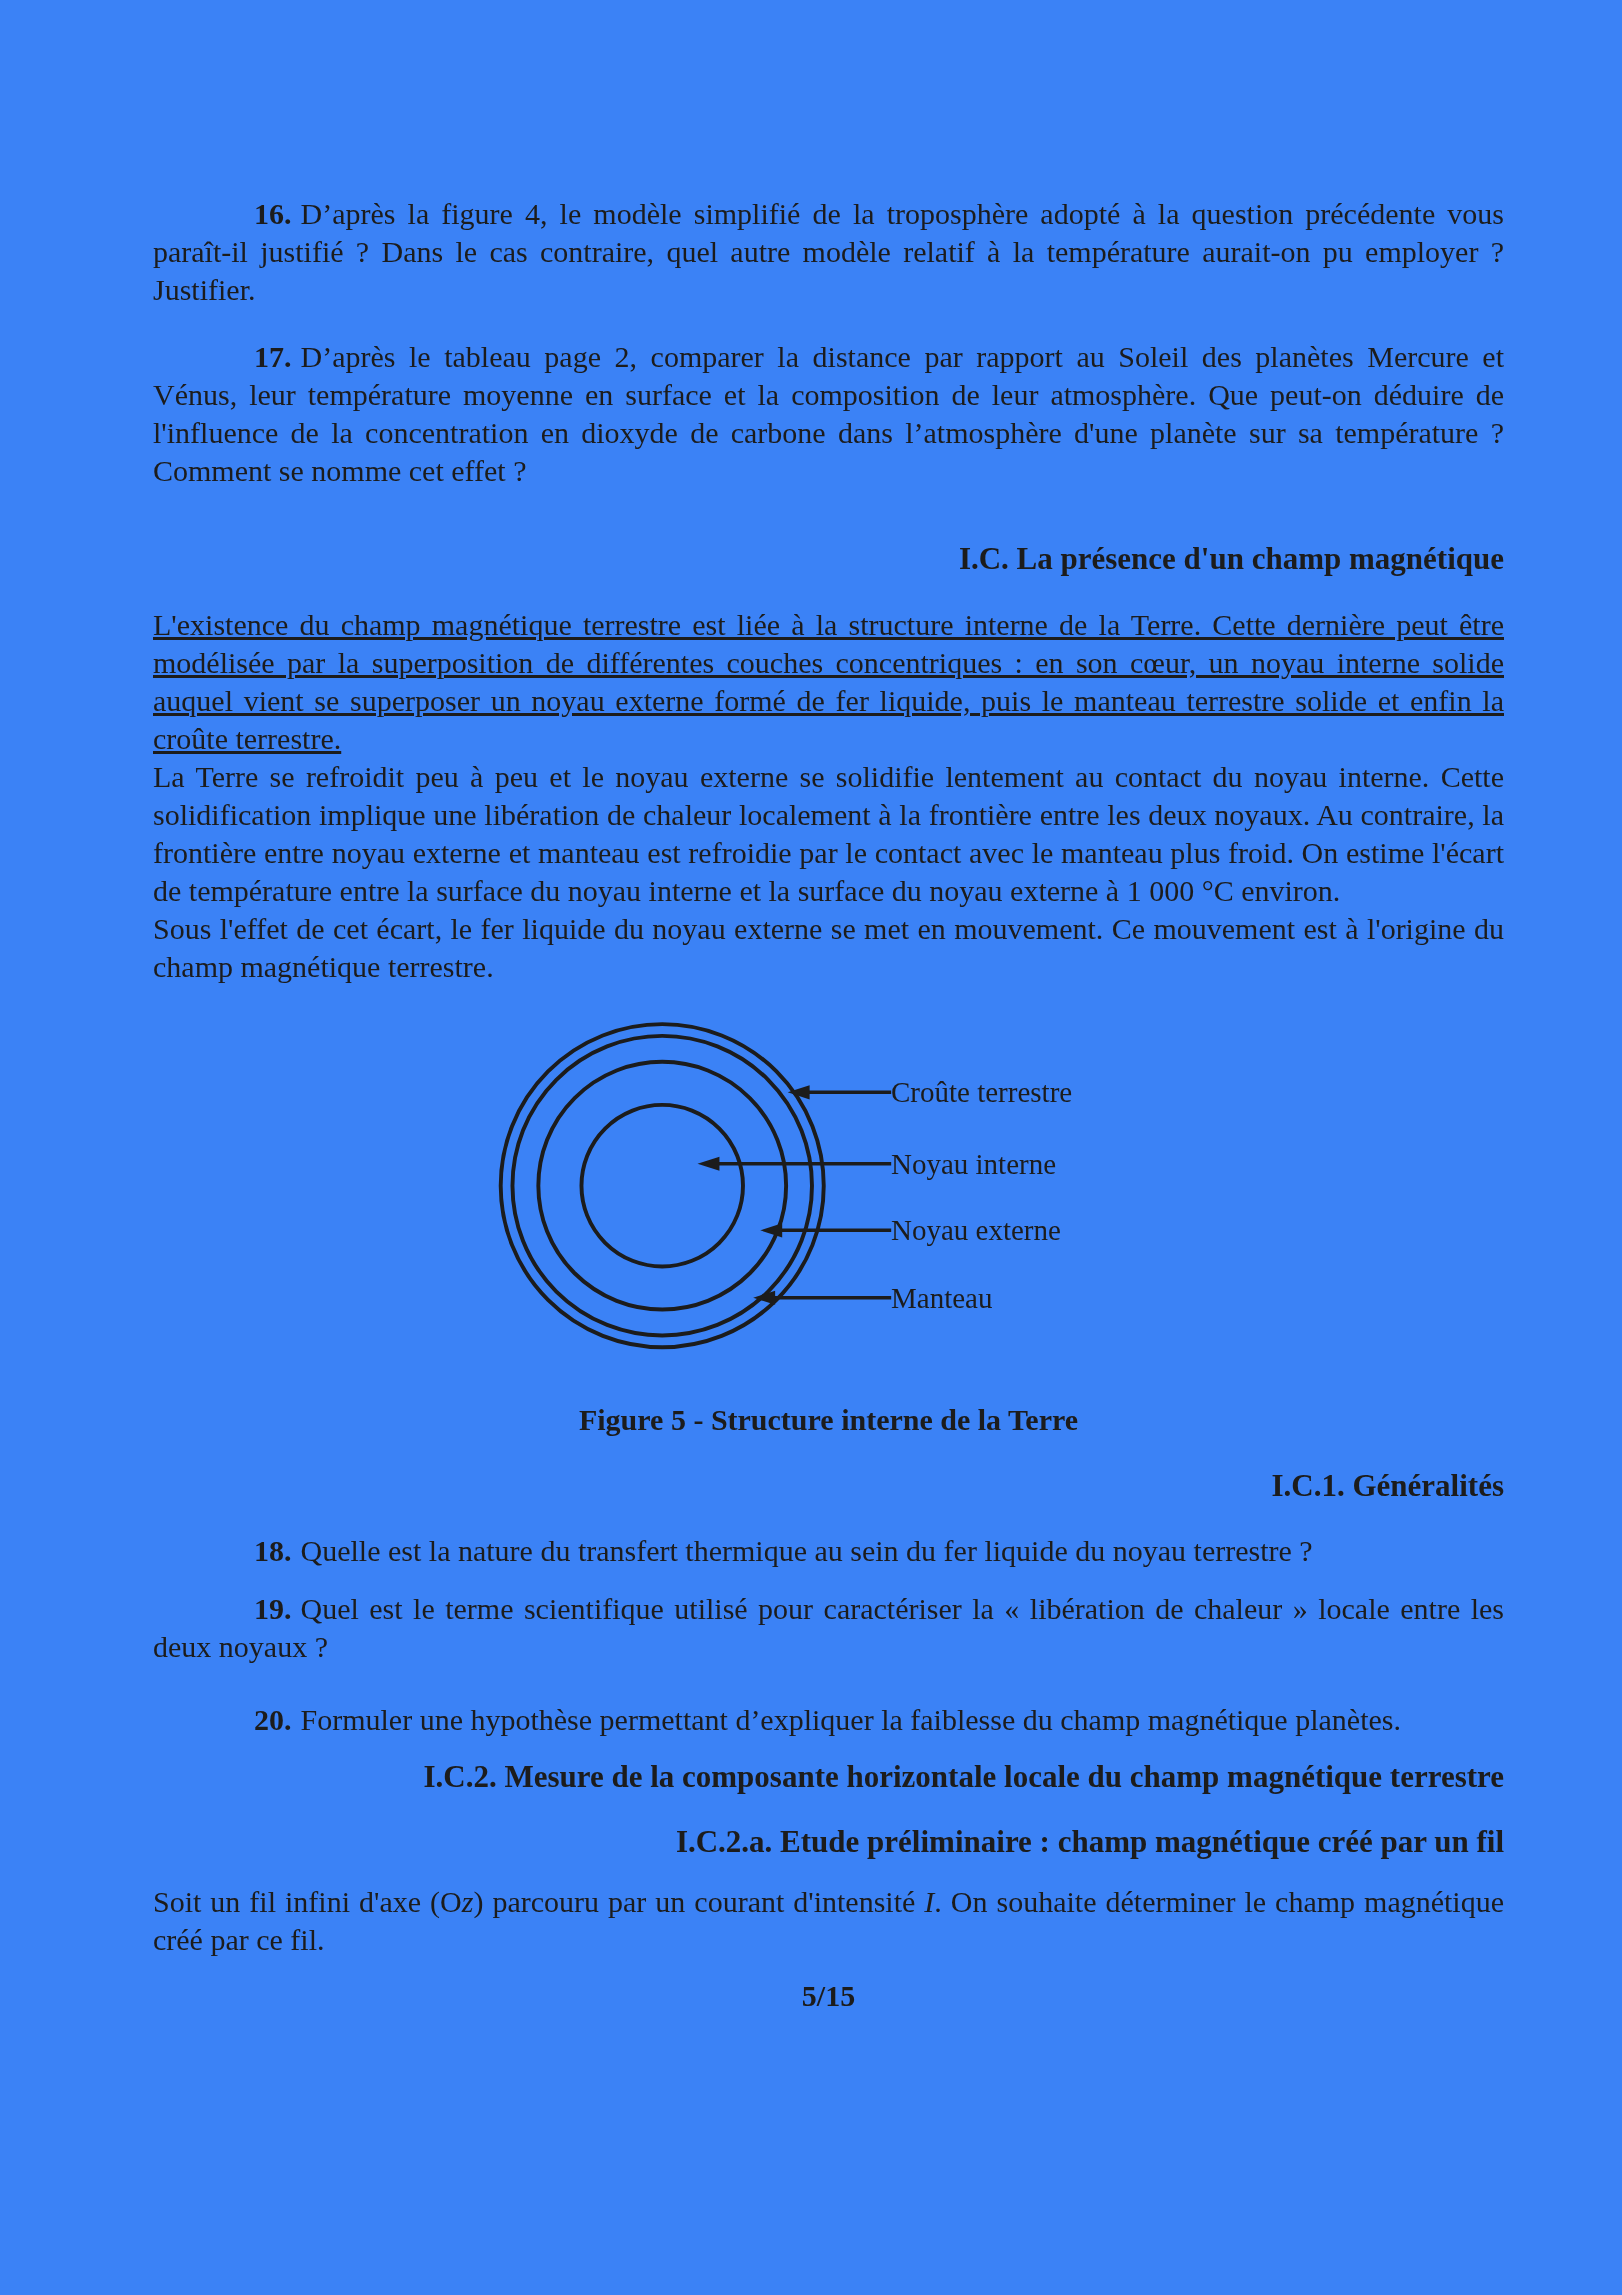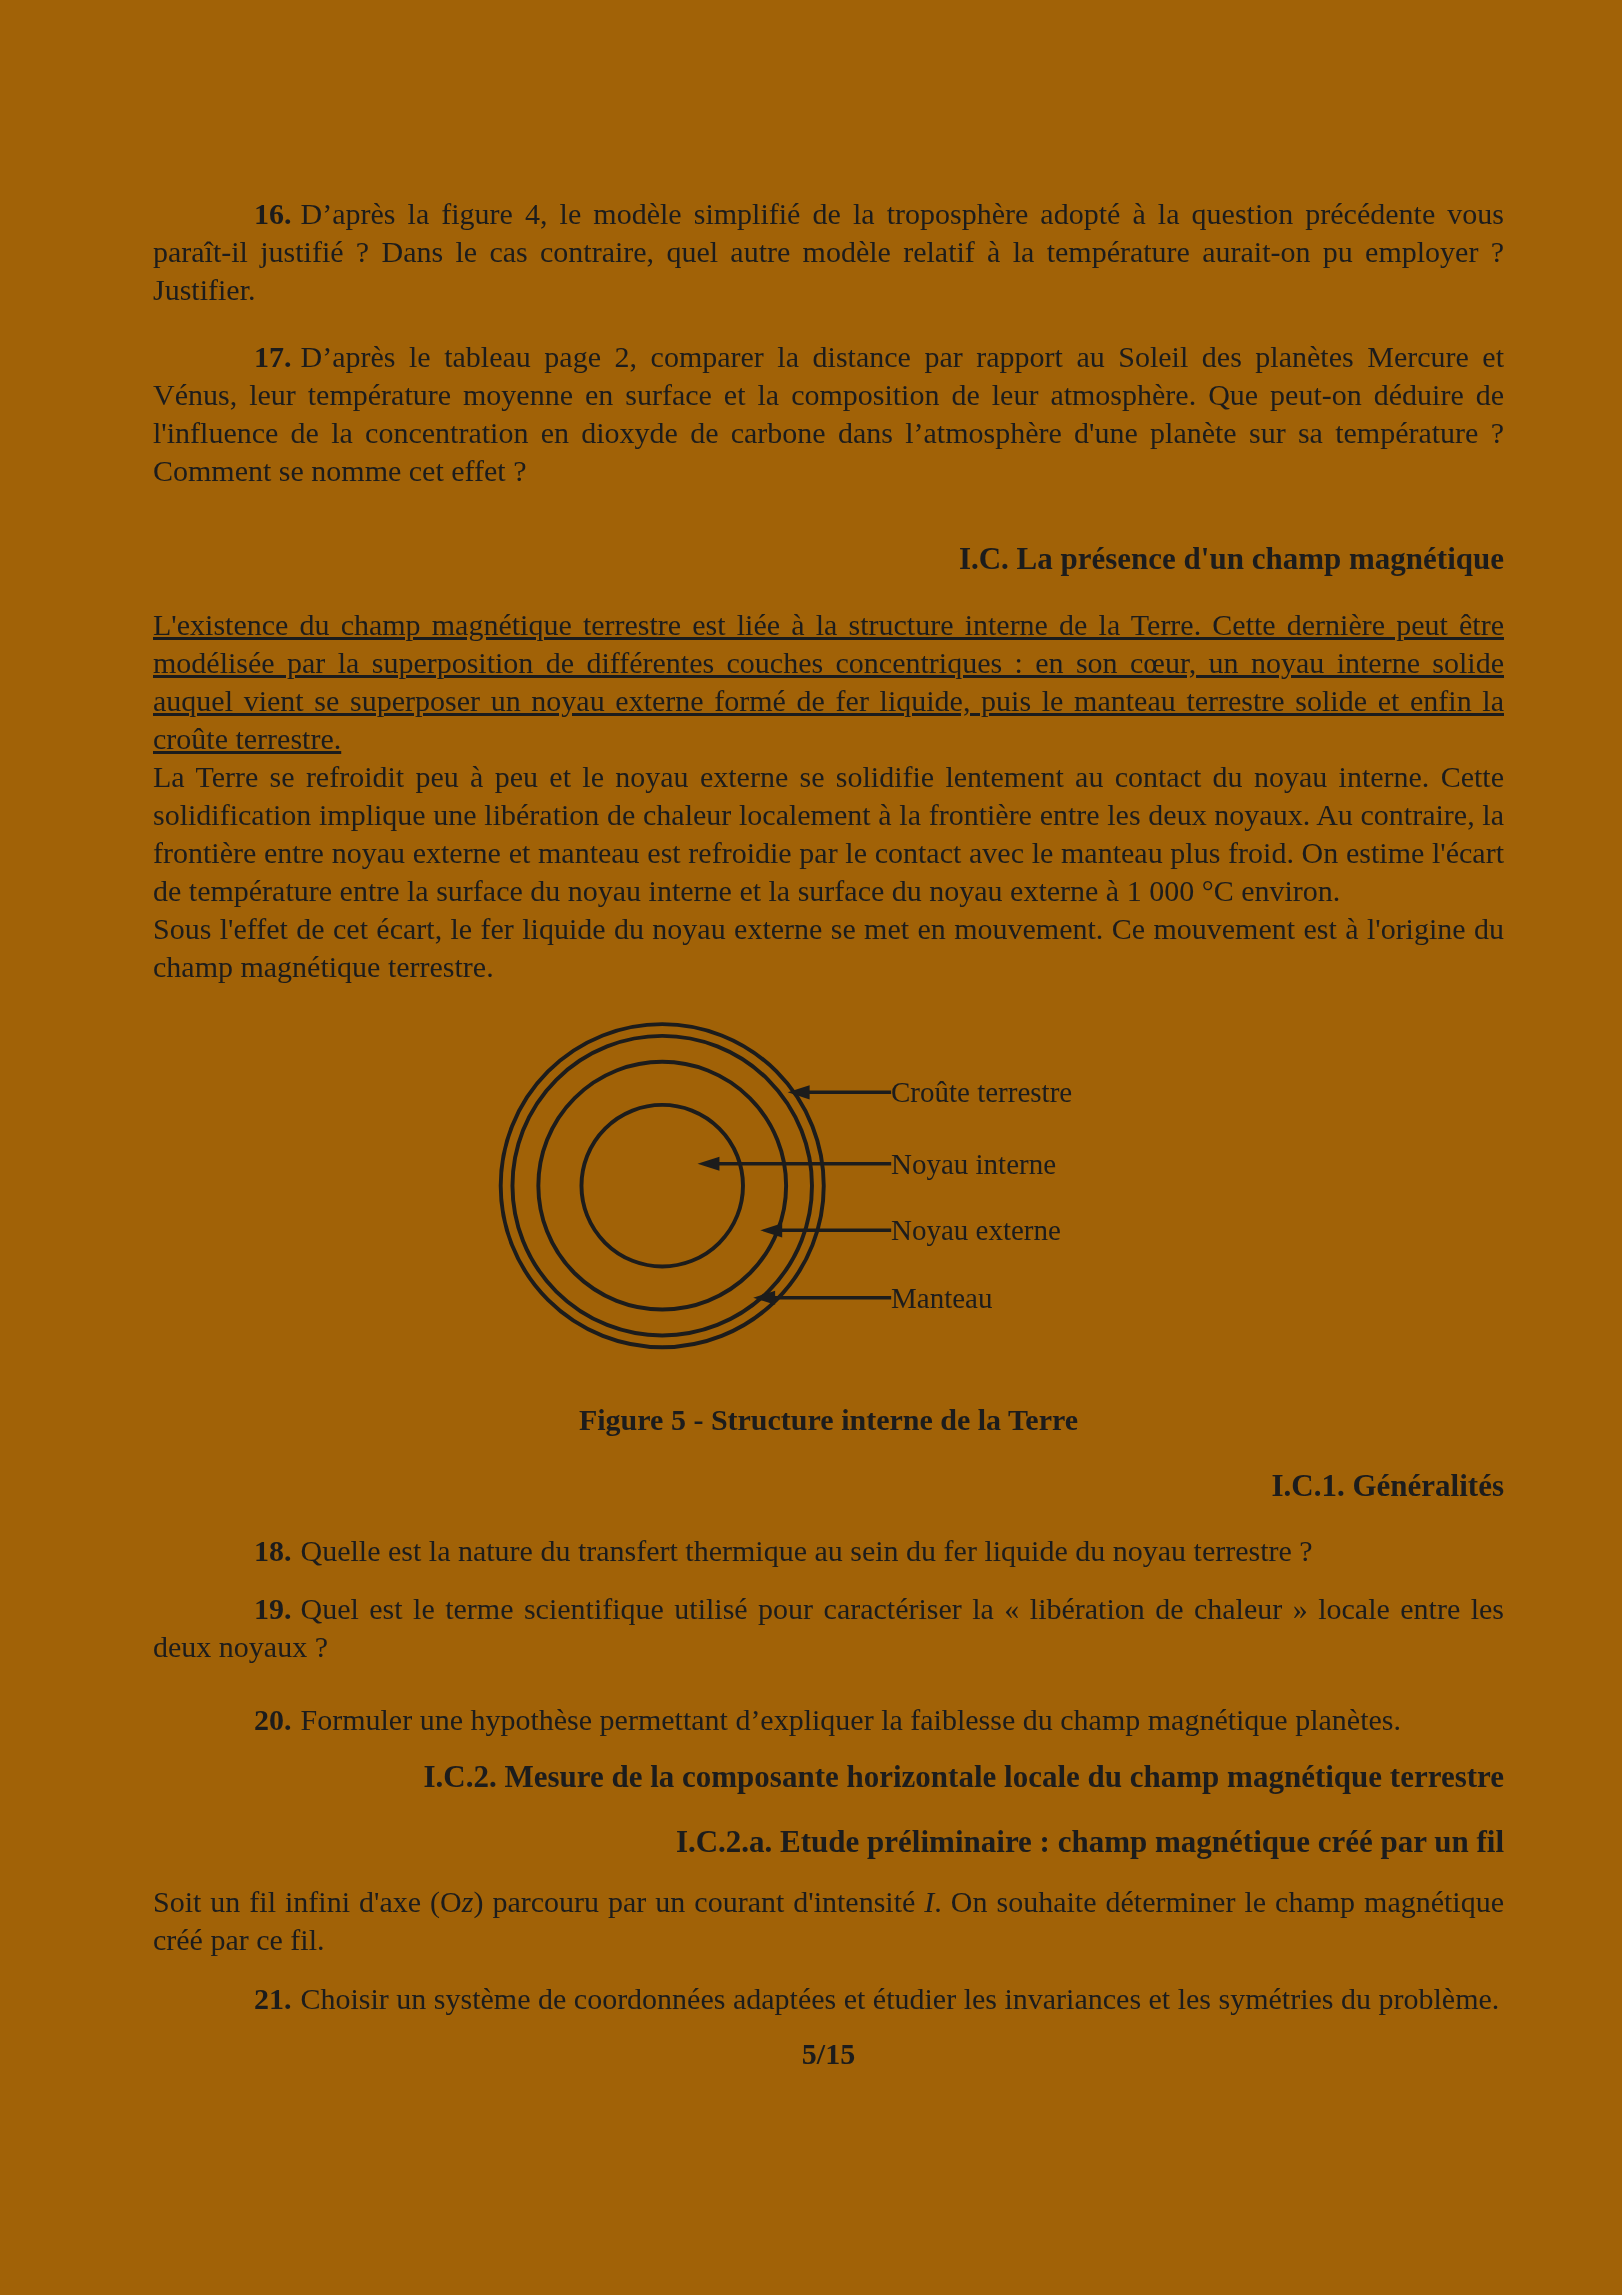--- a/index.html
+++ b/index.html
@@ -1,21 +1,21 @@
 <!DOCTYPE html>
 <html style="font-size:12.6px"><head>
 <meta charset="utf-8">
 <style>
   html, body { margin: 0; padding: 0; background: #e8e8e8; }
   .page {
     position: relative;
     width: 1623px;
     height: 2295px;
     margin: 0 auto;
-    background: #a16207;
+    background: #3b82f6;
     box-sizing: border-box;
     padding: 195px 119px 0 153px;
     font-family: "Liberation Serif", "DejaVu Serif", serif;
     font-size: 30px;
     line-height: 38px;
     color: #1c1c1c;
     overflow: hidden;
   }
   p { margin: 0; }
   .para { text-align: justify; }
@@ -103,18 +103,17 @@
   <p class="para q q19"><span class="qnum">19.</span><span>Quel est le terme scientifique utilisé pour caractériser la «&nbsp;libération de chaleur&nbsp;» locale entre les deux noyaux&nbsp;?</span></p>
 
   <p class="para q q20"><span class="qnum">20.</span><span>Formuler une hypothèse permettant d’expliquer la faiblesse du champ magnétique planètes.</span></p>
 
   <h2 class="heading h-ic2">I.C.2. Mesure de la composante horizontale locale du champ magnétique terrestre</h2>
 
   <h3 class="heading h-ic2a">I.C.2.a. Etude préliminaire&nbsp;: champ magnétique créé par un fil</h3>
 
   <p class="para fil"><span>Soit un fil infini d'axe (O</span><span class="ital">z</span><span>) parcouru par un courant d'intensité </span><span class="ital">I</span><span>. On souhaite déterminer le champ magnétique créé par ce fil.</span></p>
 
-  <p class="para q q21"><span class="qnum">21.</span><span>Choisir un système de coordonnées adaptées et étudier les invariances et les symétries du problème.</span></p>
 
   <p class="footer">5/15</p>
 
 </div>
 
 
 </body></html>

